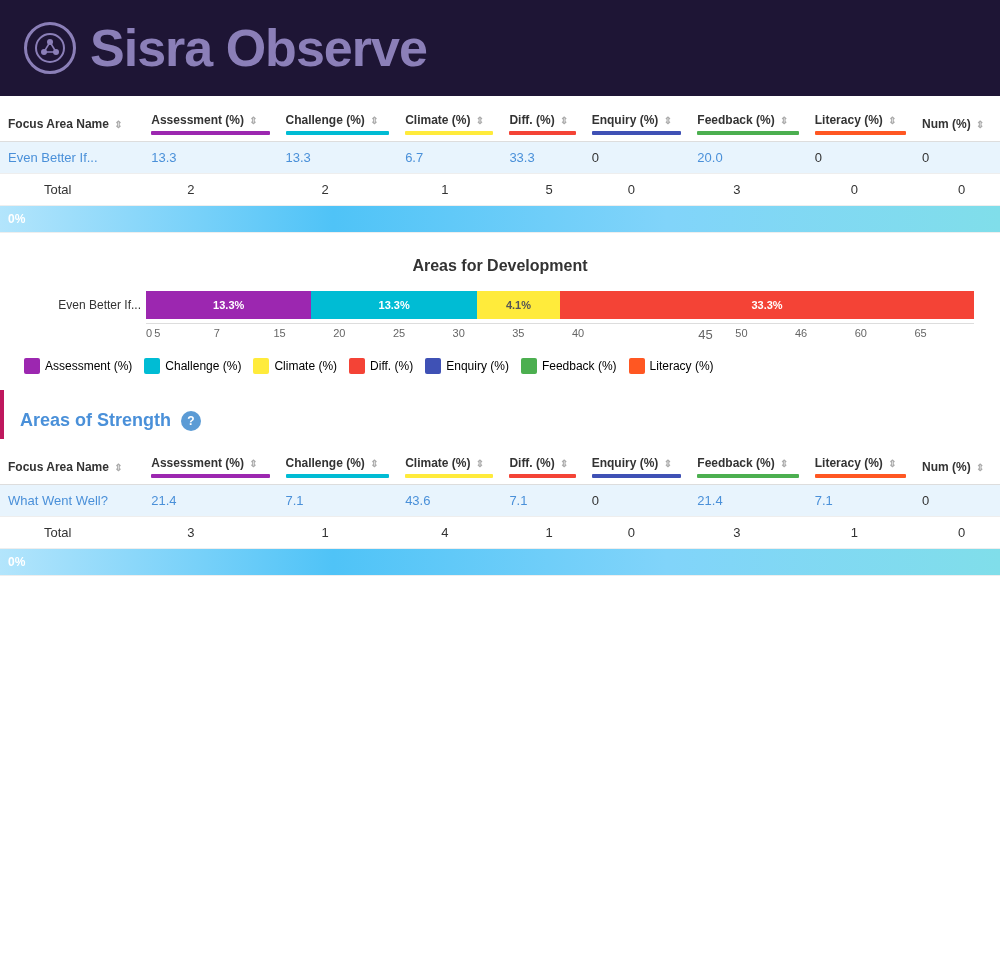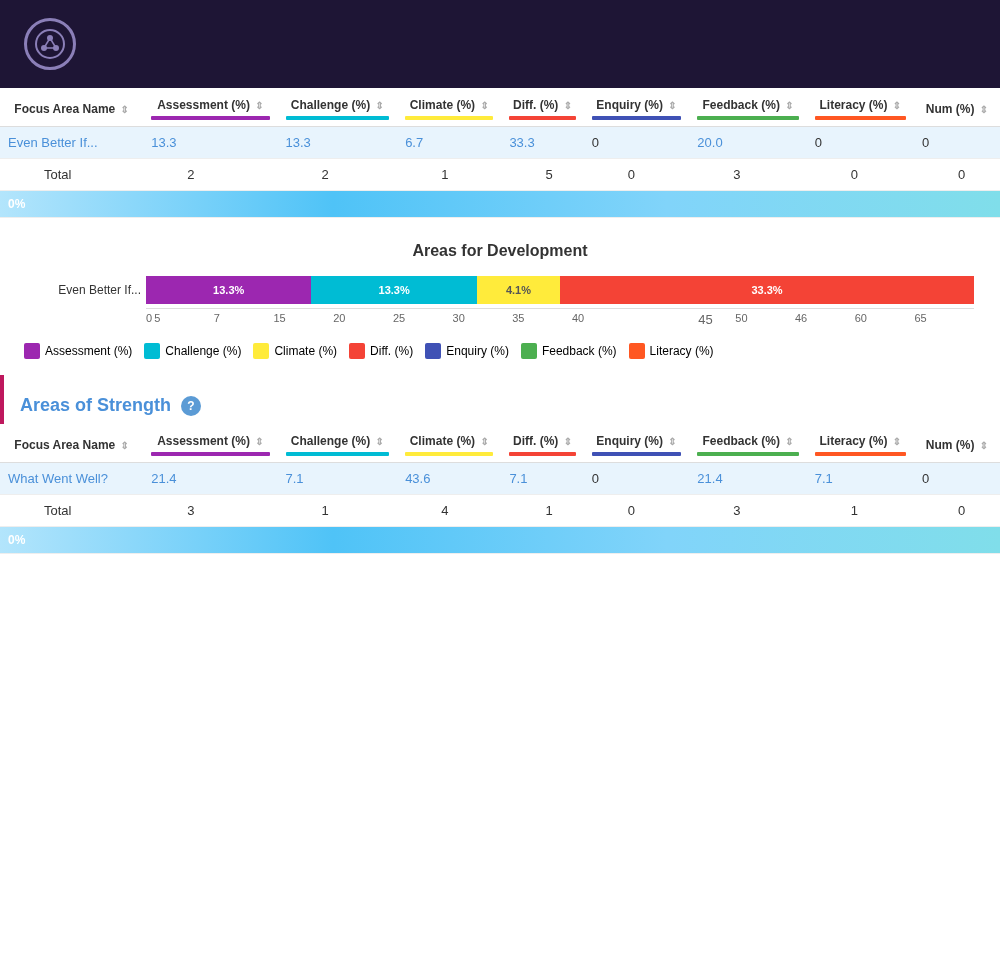--- a/index.html
+++ b/index.html
@@ -34,22 +34,22 @@
     
     .data-table {
       width: 100%;
       border-collapse: collapse;
       font-size: 13px;
     }
     .data-table th {
       background: #fff;
       color: #333;
       font-weight: bold;
-      padding: 10px 8px 6px;
-      text-align: center;
+      padding: 17px 8px 6px;
+      text-align: left;
       border-bottom: 1px solid #ddd;
       white-space: nowrap;
       font-size: 12px;
     }
     .data-table th .sort-icon {
       color: #aaa;
       font-size: 10px;
       margin-left: 2px;
     }
     .data-table td {
@@ -157,20 +157,24 @@
   <div class="header-logo-icon">
     <svg viewBox="0 0 32 32" fill="none" xmlns="http://www.w3.org/2000/svg">
       <circle cx="16" cy="16" r="14" stroke="#8b7fb8" stroke-width="2" fill="none"></circle>
       <circle cx="10" cy="20" r="3" fill="#8b7fb8"></circle>
       <circle cx="22" cy="20" r="3" fill="#8b7fb8"></circle>
       <circle cx="16" cy="10" r="3" fill="#8b7fb8"></circle>
       <line x1="10" y1="20" x2="16" y2="10" stroke="#8b7fb8" stroke-width="1.5"></line>
       <line x1="22" y1="20" x2="16" y2="10" stroke="#8b7fb8" stroke-width="1.5"></line>
       <line x1="10" y1="20" x2="22" y2="20" stroke="#8b7fb8" stroke-width="1.5"></line>
     </svg>
+  </div>
+  <div class="header-title">
+    <span>Sisra</span>
+    <span style="color:#8b7fb8;">Observe</span>
   </div>
 </div>
 
 <div class="main">
   <div class="table-wrapper">
     <table class="data-table">
       <thead>
         <tr>
           <th>
             Focus Area Name <span class="sort-icon">⇕</span>

